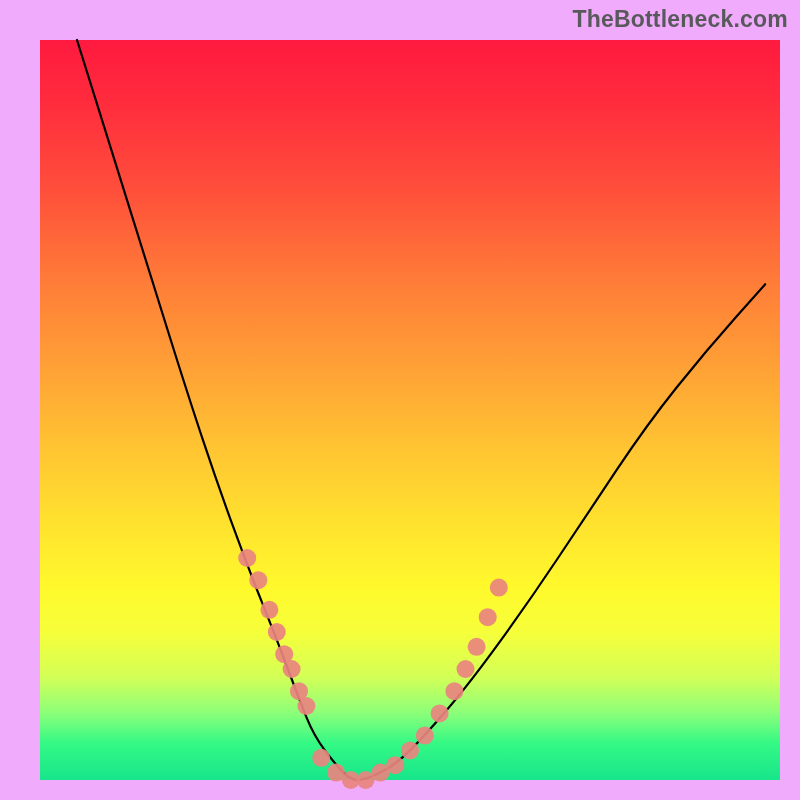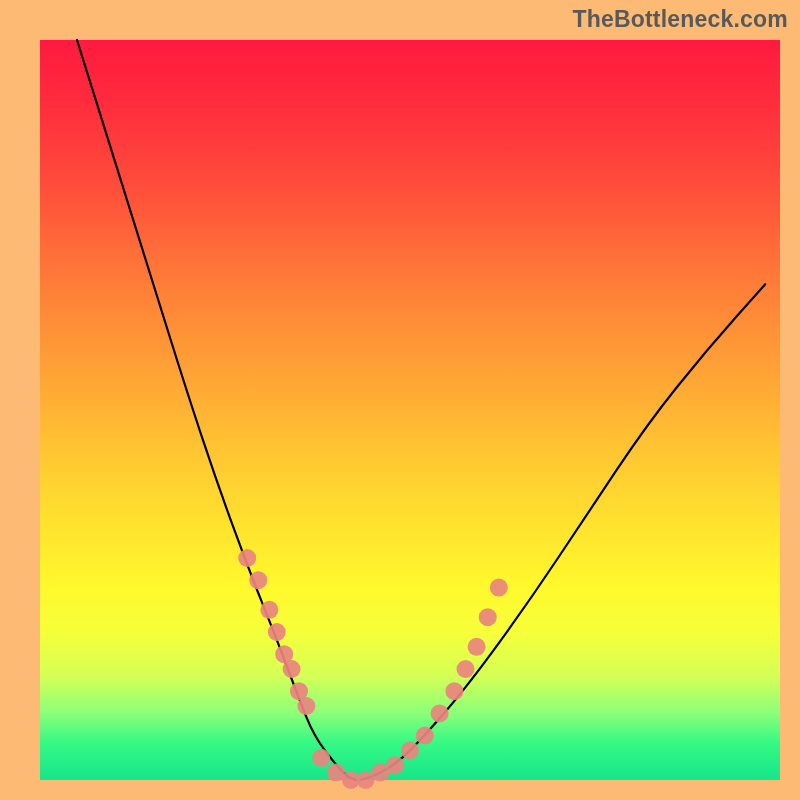--- a/index.html
+++ b/index.html
@@ -1,21 +1,21 @@
 <!DOCTYPE html>
 <html><head>
 <meta charset="utf-8">
 <style>
   * { margin: 0; padding: 0; box-sizing: border-box; }
   html, body { width: 800px; height: 800px; background: #000; overflow: hidden; }
   .stage {
     position: relative;
     width: 800px;
     height: 800px;
-    background: #fdba74;
+    background: #f0abfc;
   }
   .plot-area {
     position: absolute;
     left: 40px;
     top: 40px;
     width: 740px;
     height: 740px;
     background: linear-gradient(to bottom,
       #ff1a3f 0%,
       #ff2b3d 8%,

